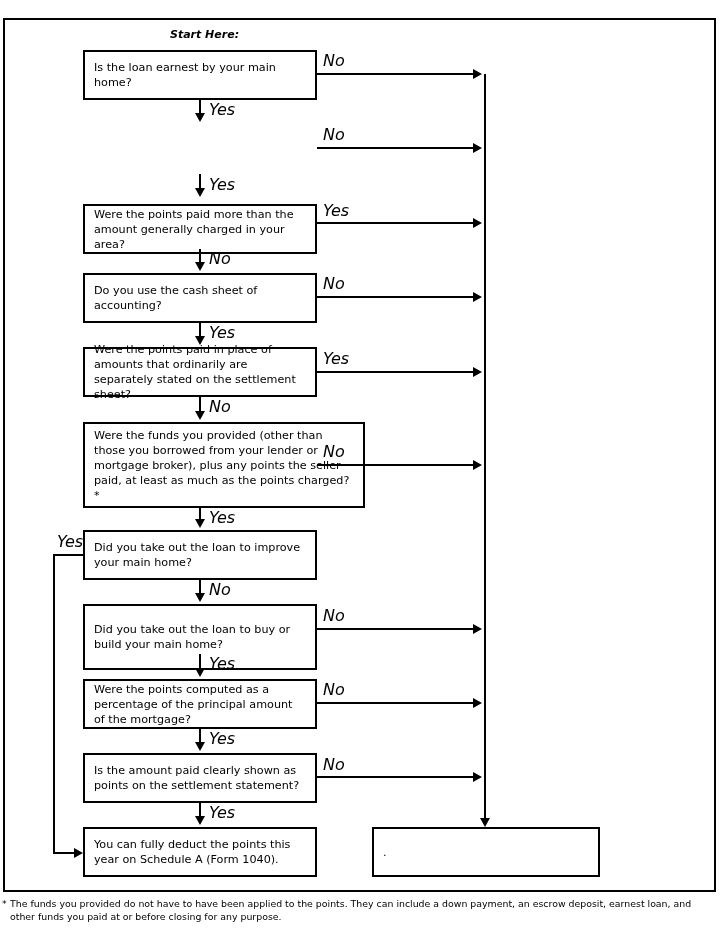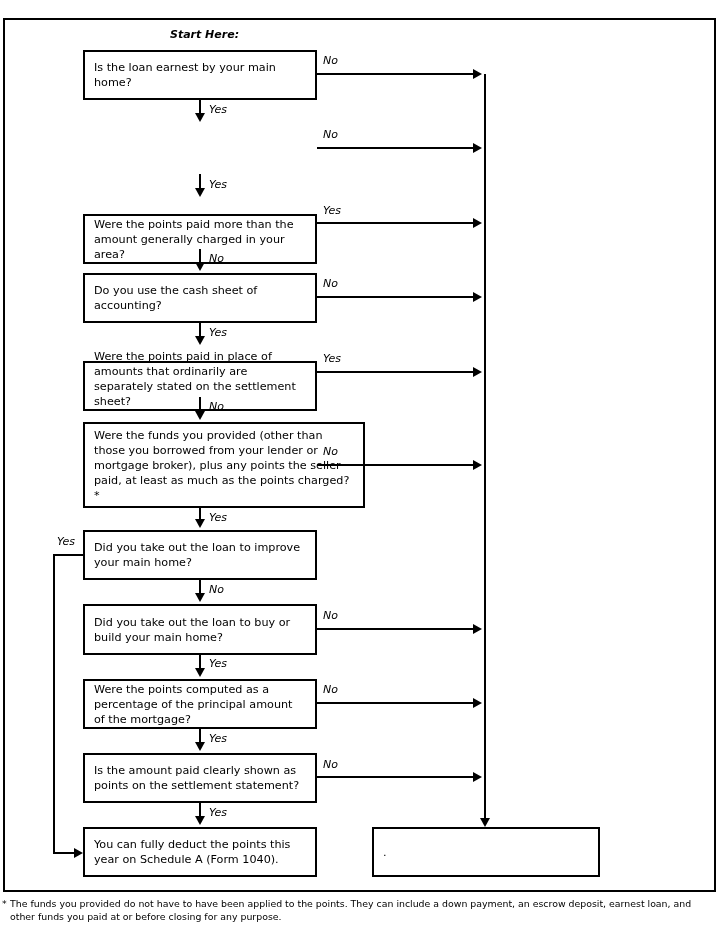--- a/index.html
+++ b/index.html
@@ -63,21 +63,21 @@
   }
   .arrow-right{
     position:absolute;width:0;height:0;
     border-top:5px solid transparent;
     border-bottom:5px solid transparent;
     border-left:9px solid #000;
   }
 
   .elabel{
     position:absolute;
-    font-size:11px;font-style:italic;
+    font-size:16px;font-style:italic;
     white-space:nowrap;line-height:12px;
   }
 
   
   .footnote{
     position:absolute;left:2px;top:898px;
     width:717px;
     font-size:9.4px;line-height:12.5px;
   }
   .footnote .fn-star{position:absolute;left:0;top:0;}
@@ -92,41 +92,41 @@
 
   <div class="frame"></div>
 
   <div class="start-here">Start Here:</div>
 
   <div class="box" style="left:83px;top:50px;width:234px;height:50px;">
     <span>Is the loan earnest by your main home?</span>
   </div>
 
 
-  <div class="box" style="left:83px;top:214px;width:234px;height:50px;">
+  <div class="box" style="left:83px;top:204px;width:234px;height:50px;">
     <span>Were the points paid more than the amount generally charged in your area?</span>
   </div>
 
   <div class="box" style="left:83px;top:273px;width:234px;height:50px;">
     <span>Do you use the cash sheet of accounting?</span>
   </div>
 
-  <div class="box" style="left:83px;top:361px;width:234px;height:50px;align-items:flex-end;">
+  <div class="box" style="left:83px;top:347px;width:234px;height:50px;">
     <span>Were the points paid in place of amounts that ordinarily are separately stated on the settlement sheet?</span>
   </div>
 
   <div class="box" style="left:83px;top:422px;width:282px;height:86px;">
     <span>Were the funds you provided (other than those you borrowed from your lender or mortgage broker), plus any points the seller paid, at least as much as the points charged?*</span>
   </div>
 
   <div class="box" style="left:83px;top:530px;width:234px;height:50px;">
     <span>Did you take out the loan to improve your main home?</span>
   </div>
 
-  <div class="box" style="left:83px;top:604px;width:234px;height:51px;">
+  <div class="box" style="left:83px;top:604px;width:234px;height:66px;">
     <span>Did you take out the loan to buy or build your main home?</span>
   </div>
 
   <div class="box" style="left:83px;top:753px;width:234px;height:50px;">
     <span>Is the amount paid clearly shown as points on the settlement statement?</span>
   </div>
 
   <div class="box" style="left:83px;top:679px;width:234px;height:50px;">
     <span>Were the points computed as a percentage of the principal amount of the mortgage?</span>
   </div>

